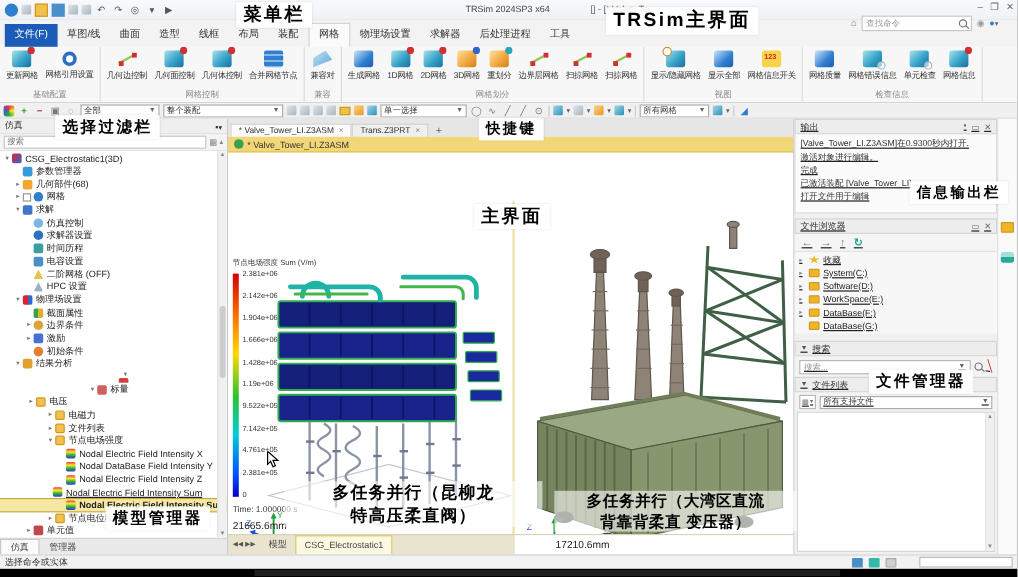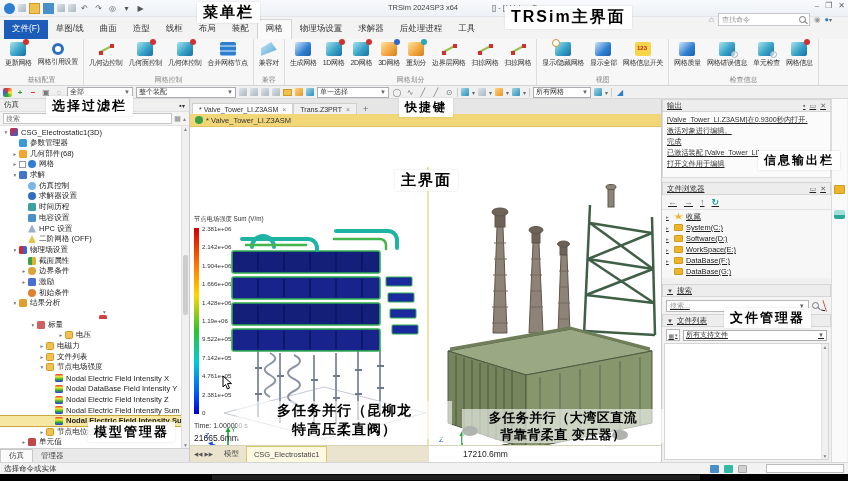--- a/index.html
+++ b/index.html
@@ -507,31 +507,31 @@
             <div class="trow" style="padding-left: 20px;">
               <span class="texp"></span>
 
               <span class="ticon k-cap"></span>
               <span class="tlabel">电容设置</span>
             </div>
 
             <div class="trow" style="padding-left: 20px;">
               <span class="texp"></span>
 
+              <span class="ticon k-warn"></span>
+              <span class="tlabel">二阶网格 (OFF)</span>
+            </div>
+
+            <div class="trow" style="padding-left: 20px;">
+              <span class="texp"></span>
+
               <span class="ticon k-hpc"></span>
               <span class="tlabel">HPC 设置</span>
             </div>
 
-            <div class="trow" style="padding-left: 20px;">
-              <span class="texp"></span>
-
-              <span class="ticon k-warn"></span>
-              <span class="tlabel">二阶网格 (OFF)</span>
-            </div>
-
             <div class="trow" style="padding-left: 11px;">
               <span class="texp">▾</span>
 
               <span class="ticon k-phys"></span>
               <span class="tlabel">物理场设置</span>
             </div>
 
             <div class="trow" style="padding-left: 20px;">
               <span class="texp"></span>
 
@@ -567,28 +567,28 @@
               <span class="tlabel">结果分析</span>
             </div>
 
             <div class="trow" style="padding-left: 20px; flex-direction: column;">
               <span class="texp">▾</span>
 
               <span class="ticon k-node"></span>
               <span class="tlabel">节点值</span>
             </div>
 
-            <div class="trow" style="padding-left: 29px;">
+            <div class="trow" style="padding-left: 29px; margin-left: 44px;">
               <span class="texp">▾</span>
 
               <span class="ticon k-scalar"></span>
               <span class="tlabel">标量</span>
             </div>
 
-            <div class="trow" style="padding-left: 57px;">
+            <div class="trow" style="padding-left: 22px;">
               <span class="texp">▸</span>
 
               <span class="ticon k-folder"></span>
               <span class="tlabel">电压</span>
             </div>
 
             <div class="trow" style="padding-left: 38px;">
               <span class="texp">▸</span>
 
               <span class="ticon k-folder"></span>
@@ -623,21 +623,21 @@
               <span class="tlabel">Nodal DataBase Field Intensity Y</span>
             </div>
 
             <div class="trow" style="padding-left: 47px;">
               <span class="texp"></span>
 
               <span class="ticon k-contour"></span>
               <span class="tlabel">Nodal Electric Field Intensity Z</span>
             </div>
 
-            <div class="trow" style="padding-left: 47px;">
+            <div class="trow" style="padding-left: 36px; text-decoration: underline;">
               <span class="texp"></span>
 
               <span class="ticon k-contour"></span>
               <span class="tlabel">Nodal Electric Field Intensity Sum</span>
             </div>
 
             <div class="trow selected" style="padding-left: 47px;">
               <span class="texp"></span>
 
               <span class="ticon k-contour"></span>

